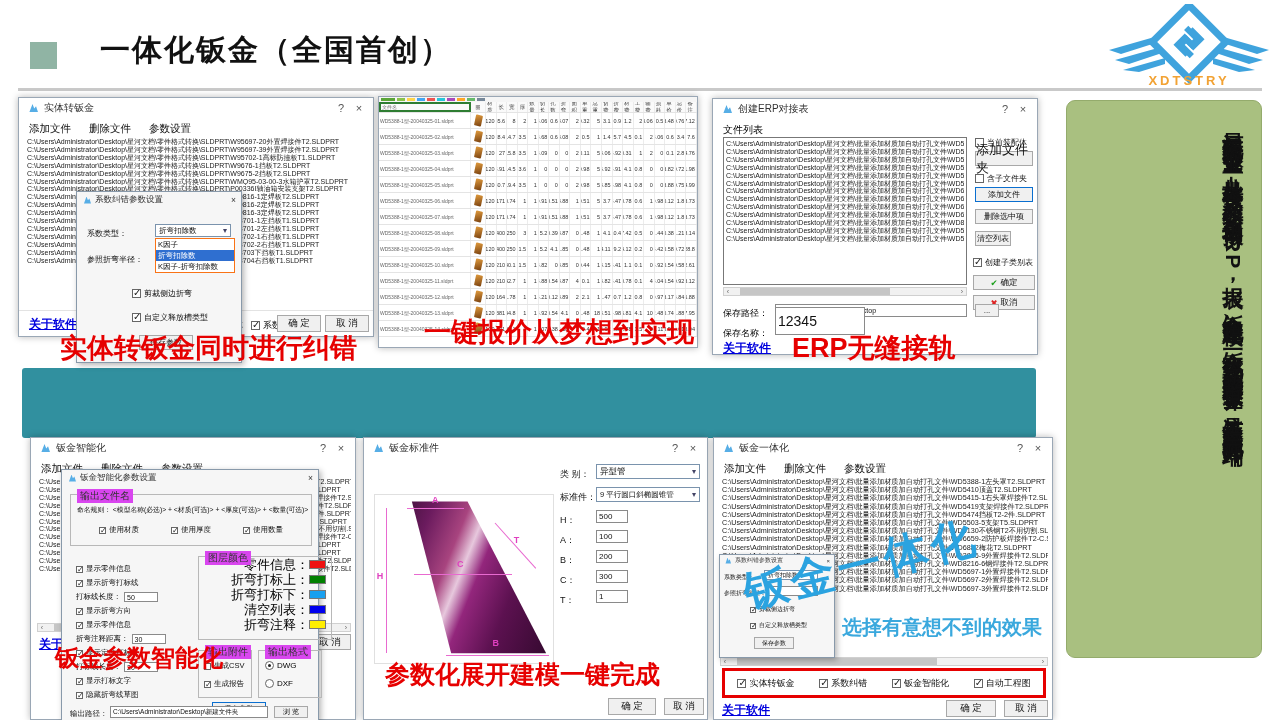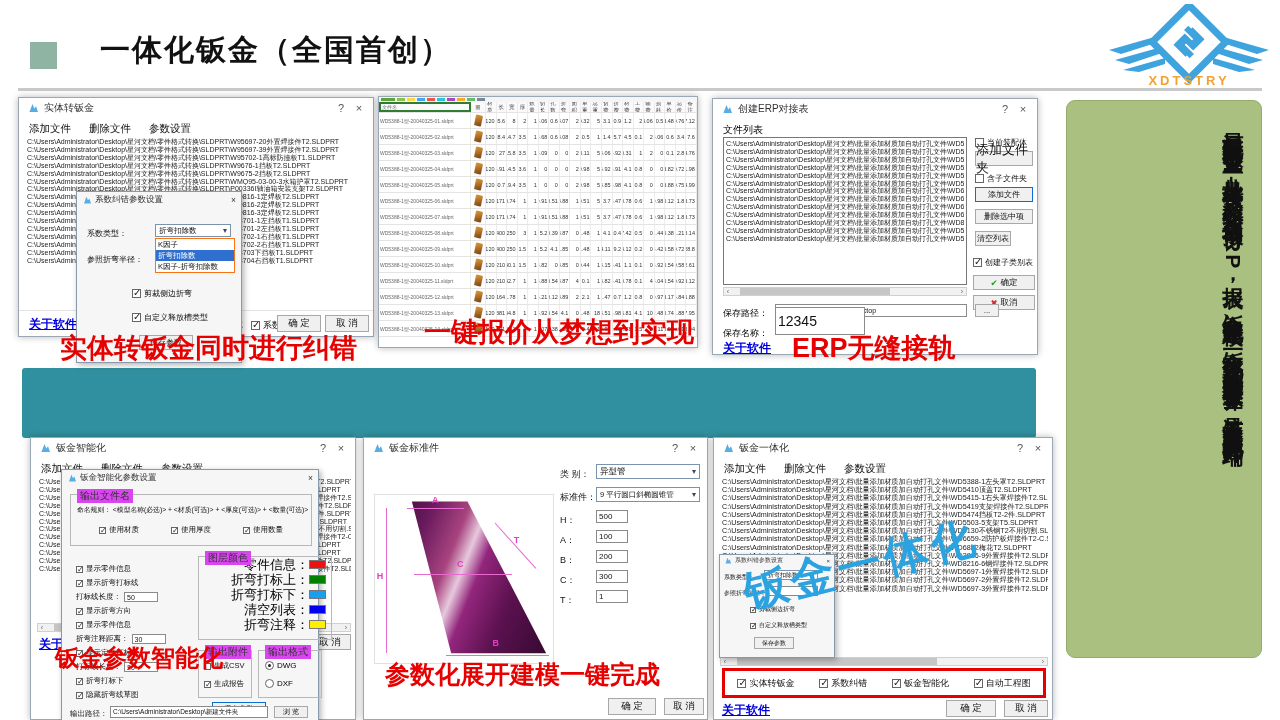--- a/index.html
+++ b/index.html
@@ -782,21 +782,21 @@
             <span>显示定位打标线</span>
           </span>
         </div>
       <div class="dr">
           <span>打标线长度：</span>
           <span class="input" style="position:static;width:34px;height:10px;font-size:7px">20</span>
         </div>
       <div class="dr">
           <span class="cb on sm">
             <i></i>
-            <span>折弯打标下</span>
+            <span>显示打标文字</span>
           </span>
         </div>
       <div class="dr">
           <span class="cb on sm">
             <i></i>
             <span>隐藏折弯线草图</span>
           </span>
         </div>
     </div>
     <div class="grp" style="left:136px;top:86px;width:134px;height:84px">
@@ -918,20 +918,21 @@
       <div>C:\Users\Administrator\Desktop\星河文档\批量添加材质加自动打孔文件\WD6659-2防护板焊接件T2-C.SLDPRT</div>
       <div>C:\Users\Administrator\Desktop\星河文档\批量添加材质加自动打孔文件\WD6882梅花T2.SLDPRT</div>
       <div>C:\Users\Administrator\Desktop\星河文档\批量添加材质加自动打孔文件\WD3816-9外置焊接件T2.SLDPRT</div>
       <div>C:\Users\Administrator\Desktop\星河文档\批量添加材质加自动打孔文件\WD8216-6钢焊接件T2.SLDPRT</div>
       <div>C:\Users\Administrator\Desktop\星河文档\批量添加材质加自动打孔文件\WD5697-1外置焊接件T2.SLDPRT</div>
       <div>C:\Users\Administrator\Desktop\星河文档\批量添加材质加自动打孔文件\WD5697-2外置焊接件T2.SLDPRT</div>
       <div>C:\Users\Administrator\Desktop\星河文档\批量添加材质加自动打孔文件\WD5697-3外置焊接件T2.SLDPRT</div>
     </div>
 
   <div id="wm">钣金一体化</div>
+  <div id="slogan">选择有意想不到的效果</div>
 
   <div class="dlg" id="dlg6">
     <div class="dtb" style="font-size:6px;padding:1px 4px">
       <span class="wicon" style="width:7px;height:6px"></span>
       <span class="ttl">系数纠错参数设置</span>
       <span>×</span>
     </div>
     <span class="lbl" style="left:4px;top:18px">系数类型：</span>
     <div class="select" style="left:44px;top:15px;width:54px;height:10px;font-size:6px">
       <span>折弯扣除数</span>

